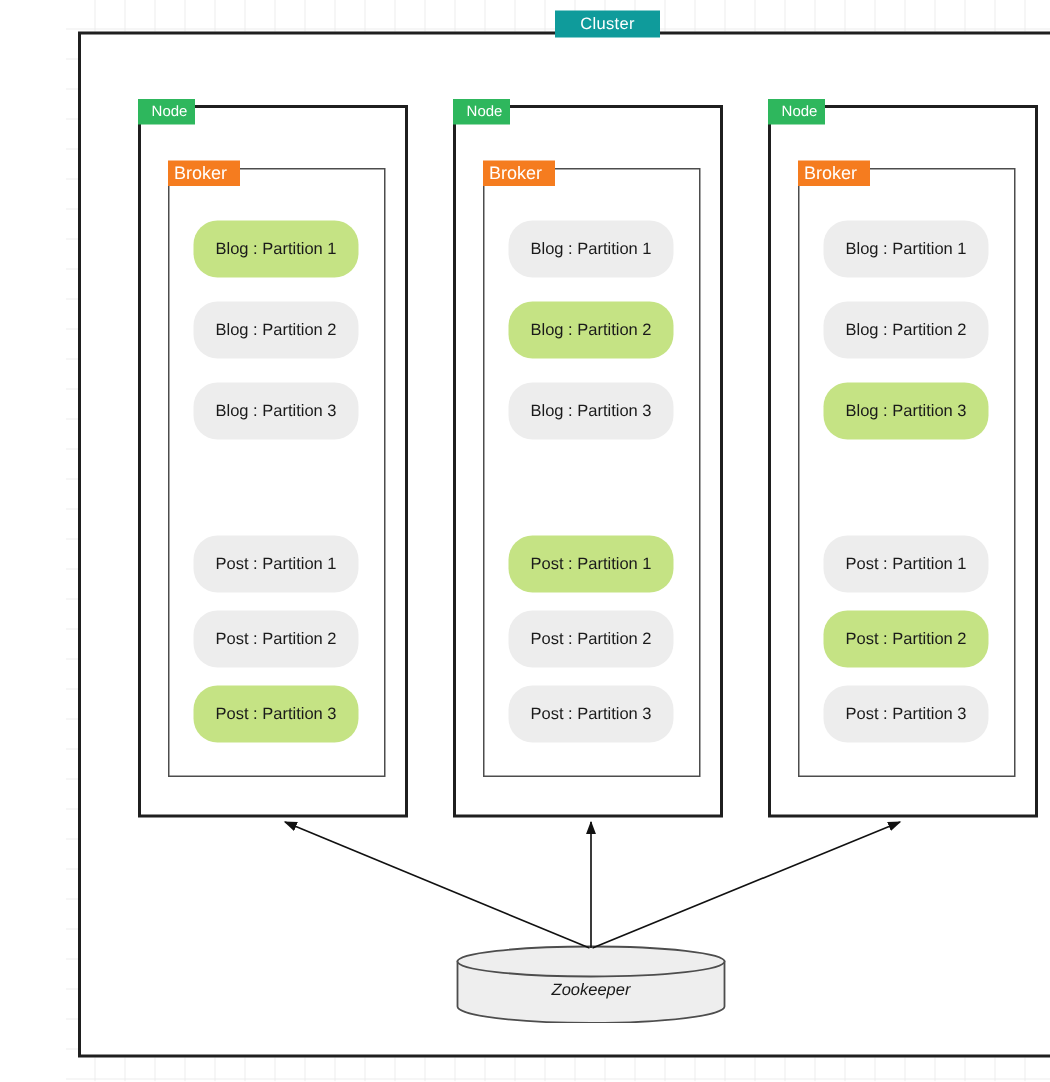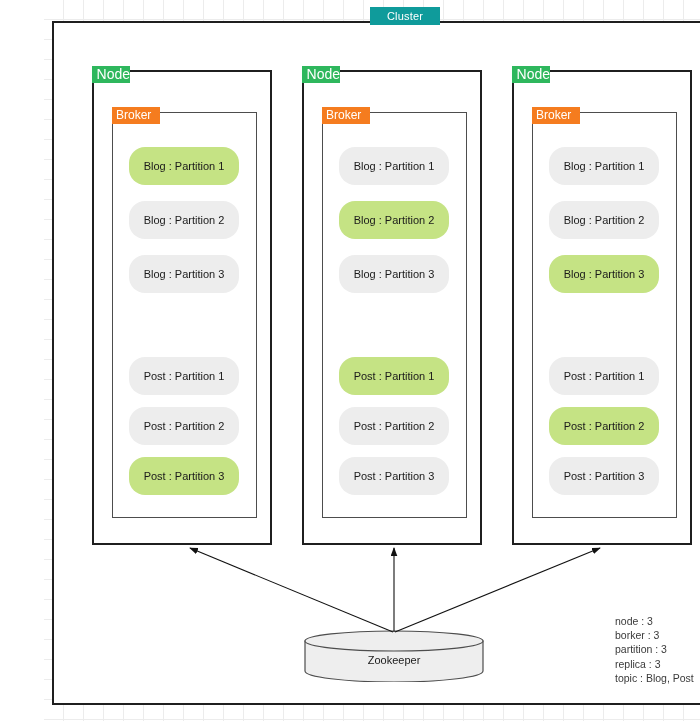--- a/index.html
+++ b/index.html
@@ -61,23 +61,23 @@
     background: #ffffff;
     box-sizing: border-box;
   }
   .node-label {
     position: absolute;
     top: 66px;
     width: 38px;
     height: 17px;
     background: #2eb75d;
     color: #ffffff;
-    font-size: 14px;
+    font-size: 10px;
     line-height: 17px;
-    text-align: right;
+    text-align: center;
     padding-left: 4px;
     box-sizing: border-box;
     z-index: 5;
   }
 
   
   .broker-box {
     position: absolute;
     top: 112px;
     width: 145px;
@@ -135,20 +135,21 @@
     top: 0;
     width: 180px;
     height: 52px;
     display: flex;
     align-items: center;
     justify-content: center;
     font-size: 11px;
     color: #1a1a1a;
     padding-top: 8px;
     box-sizing: border-box;
+    font-style: italic;
   }
 
   
   #arrows {
     position: absolute;
     left: 0;
     top: 0;
     width: 700px;
     height: 721px;
     pointer-events: none;
@@ -220,21 +221,14 @@
   </svg>
 
   <div id="zookeeper">
     <svg width="180" height="52" viewBox="0 0 180 52">
       <path d="M1,11 L1,41 A89,11 0 0,0 179,41 L179,11 Z" fill="#eeeeee" stroke="#4d4d4d" stroke-width="1.2"></path>
       <ellipse cx="90" cy="11" rx="89" ry="10" fill="#eeeeee" stroke="#4d4d4d" stroke-width="1.2"></ellipse>
     </svg>
     <div id="zk-label">Zookeeper</div>
   </div>
 
-  <div id="legend">
-    <div>node : 3</div>
-    <div>borker : 3</div>
-    <div>partition : 3</div>
-    <div>replica : 3</div>
-    <div>topic : Blog, Post</div>
-  </div>
 
 </div>
 
 </body></html>

